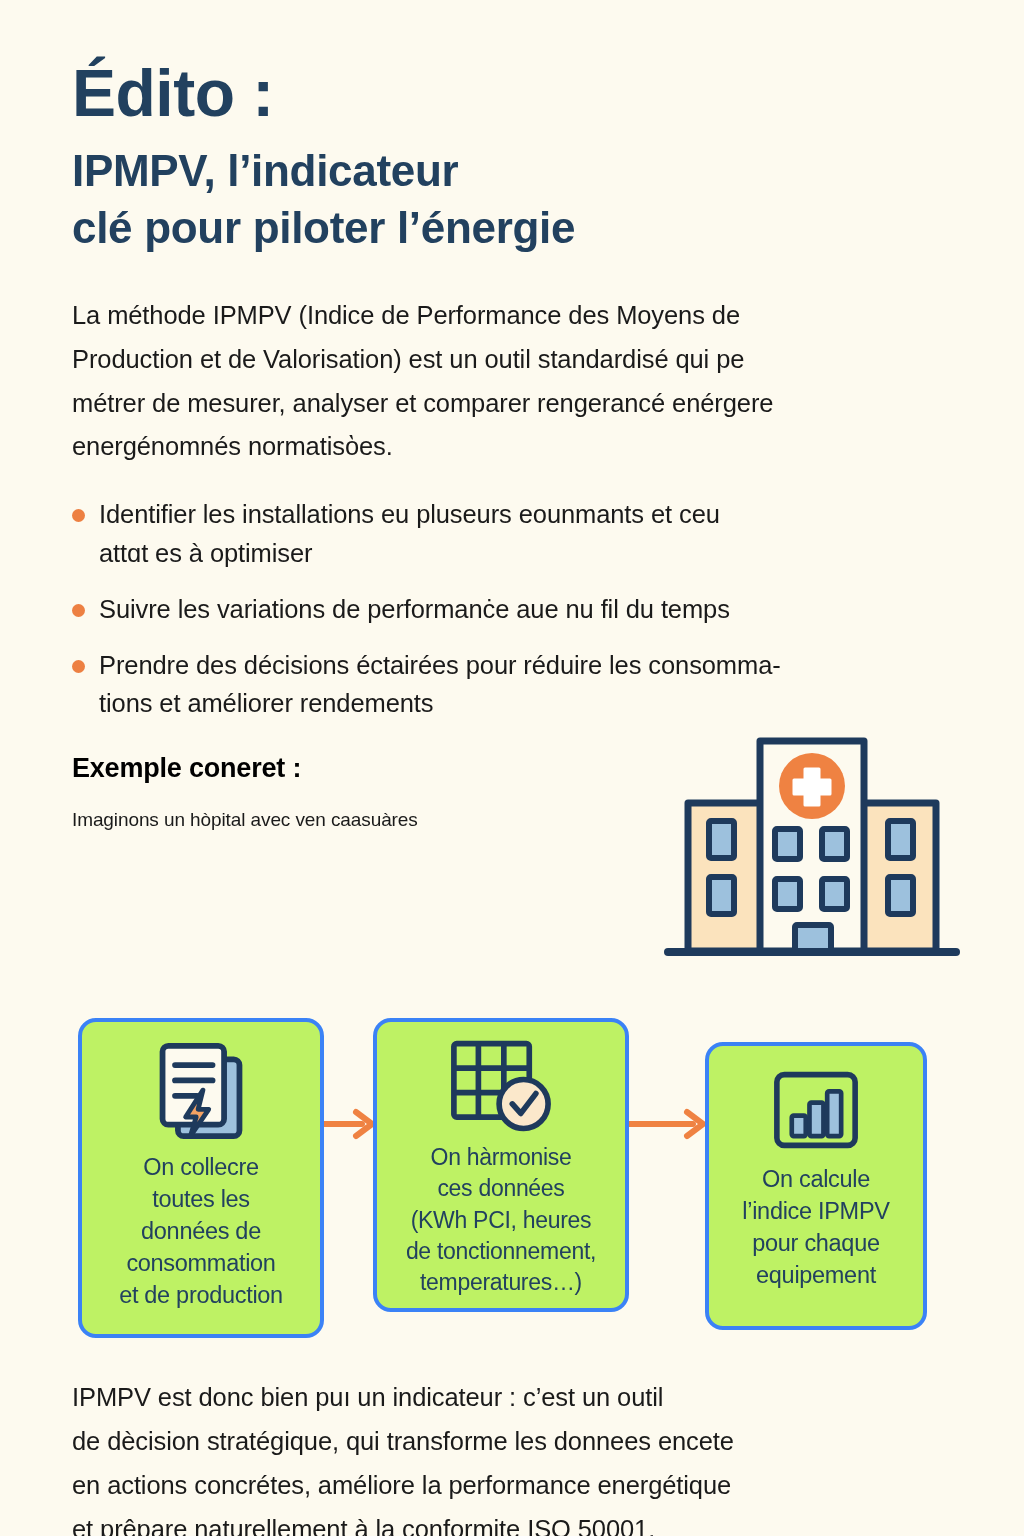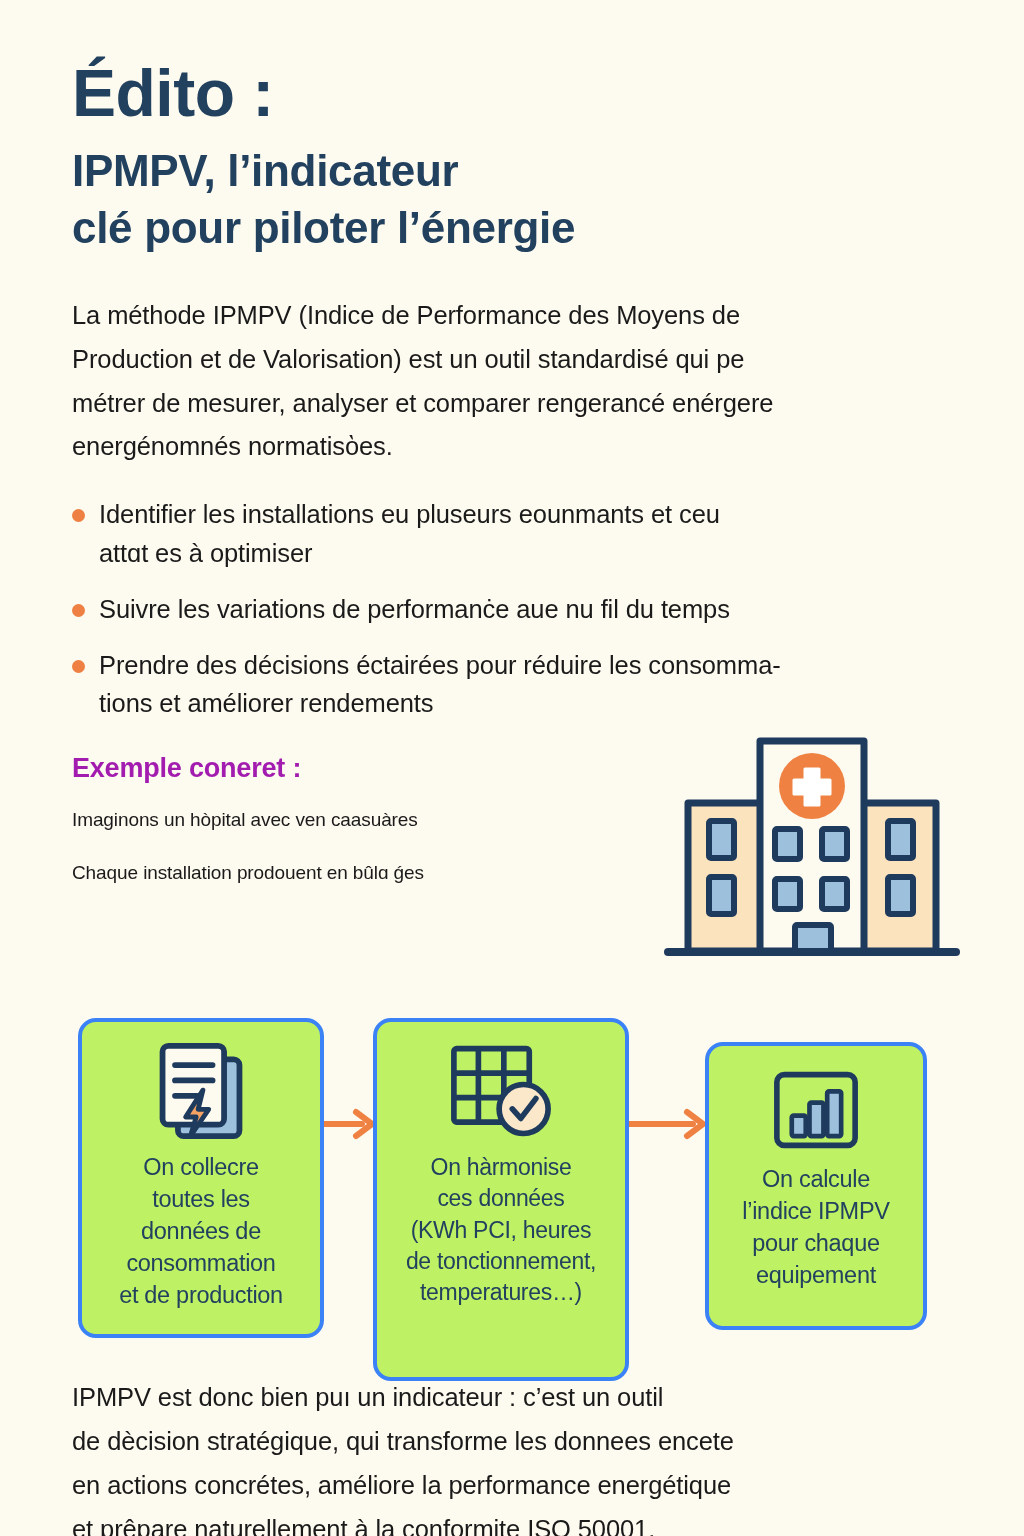--- a/index.html
+++ b/index.html
@@ -82,21 +82,21 @@
   .bullet-text .bline { display: block; }
 
   
   .example-wrap {
     margin-top: 30px;
     position: relative;
   }
   .example-heading {
     font-size: 27px;
     font-weight: bold;
-    color: #a21caf;
+    color: #000000;
     margin: 0 0 20px 0;
     letter-spacing: -0.2px;
   }
   .example-text {
     font-size: 19px;
     line-height: 1.72;
     color: #1a1a1a;
     max-width: 580px;
     letter-spacing: -0.1px;
   }
@@ -125,21 +125,21 @@
     box-sizing: border-box;
     background: #bef264;
     border: 4px solid #3b82f6;
     border-radius: 18px;
     display: flex;
     flex-direction: column;
     align-items: center;
     padding: 16px 10px 14px 10px;
   }
   .card-1 { left: 6px;   top: 6px;  width: 246px; height: 320px; }
-  .card-2 { left: 301px; top: 6px;  width: 256px; height: 363px; }
+  .card-2 { left: 301px; top: 6px;  width: 256px; height: 294px; }
   .card-3 { left: 633px; top: 30px; width: 222px; height: 288px; }
 
   .card-icon {
     height: 108px;
     display: flex;
     align-items: center;
     justify-content: center;
     margin-bottom: 6px;
   }
   .card-3 .card-icon { height: 96px; }
@@ -218,21 +218,20 @@
         <span class="bline">tions et améliorer rendements</span>
       </span>
     </div>
 
   </div>
 
   <div class="example-wrap">
     <h3 class="example-heading">Exemple coneret :</h3>
     <div class="example-text">
       <span class="eline">Imaginons un hòpital avec ven caasuàres</span>
-      <span class="eline gap">Chaque installation prodouent en bûlɑ ǵes</span>
     </div>
 
     <div class="hospital">
       <svg viewBox="0 0 296 256" width="296" height="256" aria-hidden="true">
         <g stroke="#1e3a5c" stroke-width="7" stroke-linejoin="round">
 
           <rect x="24" y="72" width="82" height="148" fill="#fbe3bd"></rect>
 
           <rect x="190" y="72" width="82" height="148" fill="#fbe3bd"></rect>
 

